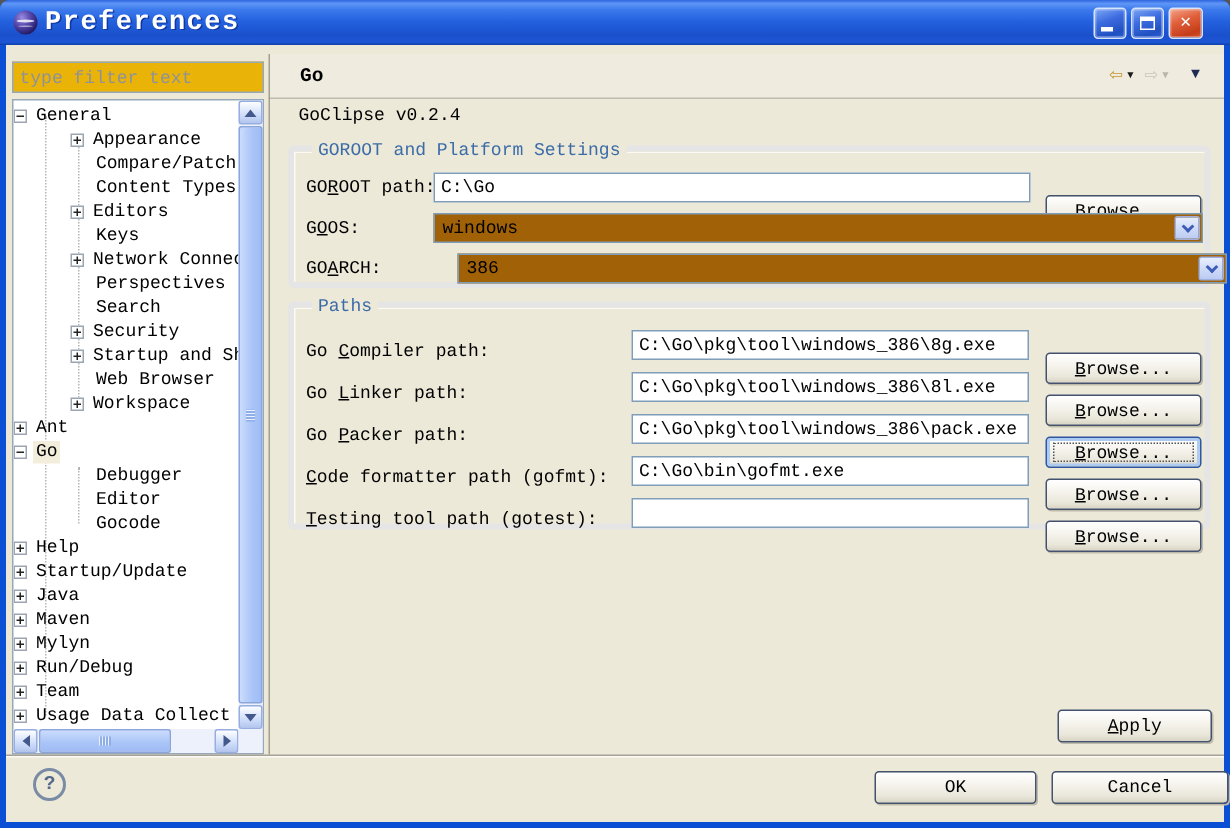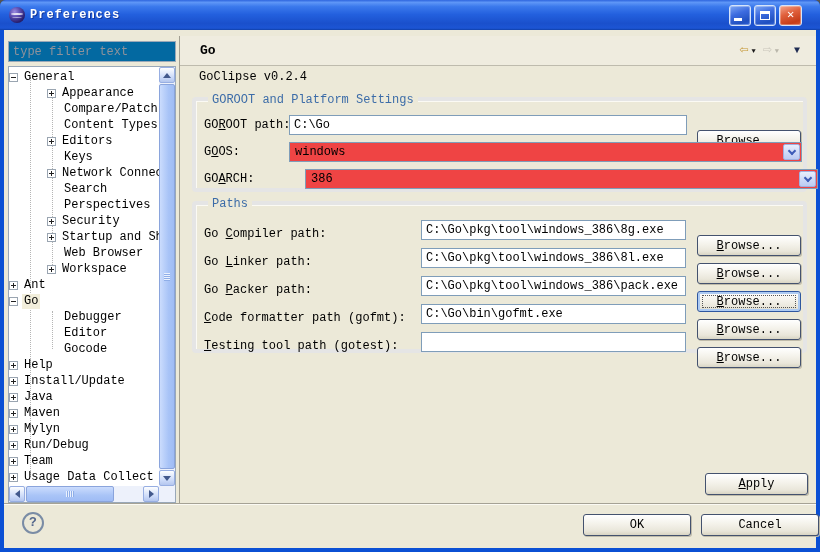--- a/index.html
+++ b/index.html
@@ -9,39 +9,39 @@
 
   
   .titlebar { position:absolute; left:0; top:0; width:100%; height:30px;
     background:linear-gradient(180deg,#2E65DE 0%,#5E96F7 8%,#3B79EC 22%,#2360DE 48%,#1A50CC 78%,#1C55D4 94%,#0F3FA8 100%); }
   .app-icon { position:absolute; left:9px; top:7px; width:16px; height:16px; border-radius:50%;
     background:radial-gradient(circle at 35% 30%, #9C8CE0 0%, #5A4CB0 35%, #2A2070 70%, #100C38 100%); }
   .app-icon::after { content:""; position:absolute; left:2px; right:2px; top:6px; height:2px;
     background:rgba(255,255,255,.8); border-radius:50%; }
   .app-icon::before { content:""; position:absolute; left:3px; right:3px; top:10px; height:1px;
     background:rgba(255,255,255,.5); border-radius:50%; }
-  .wtitle { position:absolute; left:30px; top:0; line-height:30px; font-size:12px; font-weight:bold;
+  .wtitle { position:absolute; left:30px; top:0; line-height:30px; font-size:18px; font-weight:bold;
     color:#fff; text-shadow:1px 1px 0 #12379E; letter-spacing:1px; }
   .wbtn { position:absolute; top:5px; width:22px; height:21px; border-radius:3px;
     border:1px solid #D6E4FA; box-shadow:inset 0 0 0 1px rgba(255,255,255,.3); }
   .wbtn.min { left:729px; background:linear-gradient(160deg,#7FA8F4 0%,#3D6CE0 40%,#2050C0 80%,#2E62D8 100%); }
   .wbtn.max { left:754px; background:linear-gradient(160deg,#7FA8F4 0%,#3D6CE0 40%,#2050C0 80%,#2E62D8 100%); }
   .wbtn.close { left:779px; width:23px; background:linear-gradient(160deg,#F4A58C 0%,#E0603C 40%,#C63C18 80%,#D65530 100%); }
   .glyph-min { position:absolute; left:4px; bottom:4px; width:8px; height:3px; background:#fff; }
   .glyph-max { position:absolute; left:5px; top:5px; width:10px; height:9px;
     border:1px solid #fff; border-top:3px solid #fff; }
   .glyph-x { position:absolute; left:0; top:0; width:100%; text-align:center; line-height:19px;
     color:#fff; font-size:12px; font-weight:bold; }
 
   
   .client { position:absolute; left:4px; top:30px; right:4px; bottom:4px; background:#ECE9D8; }
 
   
   .filter { position:absolute; left:8px; top:41px; width:168px; height:21px;
-    border:1px solid #99A8B8; background:#0369a1; font:12px "Liberation Mono","DejaVu Sans Mono",monospace;
+    border:1px solid #99A8B8; background:#eab308; font:12px "Liberation Mono","DejaVu Sans Mono",monospace;
     padding:1px 4px; color:#000; }
   .filter::placeholder { color:#8E929B; }
   .treebox { position:absolute; left:8px; top:66px; width:168px; height:437px;
     background:#fff; border:1px solid #99A8B8; }
   .tree { position:absolute; left:0; top:0; right:16px; bottom:16px; overflow:hidden; padding-top:2px; }
   .trow { height:16px; display:flex; align-items:center; white-space:nowrap; position:relative; }
   .lvl1 { }
   .lvl2 { padding-left:38px; }
   .lvl2leaf { padding-left:53px; }
   .pm { flex:0 0 auto; width:9px; height:9px; border:1px solid #9AA5B1; background:#fff;
@@ -99,21 +99,21 @@
   .txt { position:absolute; height:20px; border:1px solid #7F9DB9; background:#fff;
     font:12px "Liberation Mono","DejaVu Sans Mono",monospace; padding:1px 4px; }
   .btn { position:absolute; height:22px; border:1px solid #44526E; border-radius:3px;
     background:linear-gradient(180deg,#FFFFFF,#F4F2EA 45%,#E9E6DA 80%,#D9D5C4);
     font:12px "Liberation Mono","DejaVu Sans Mono",monospace; text-align:center;
     box-shadow:1px 1px 0 #BFBBAA; cursor:default; }
   .btn.h21 { height:21px;margin-top:16px; }
   .btn.focus { border-color:#2F57A0; box-shadow:inset 0 0 0 2px #AECBF2; }
   .btn.focus::after { content:""; position:absolute; left:4px; right:4px; top:3px; bottom:3px;
     border:1px dotted #555; }
-  .combo { position:absolute; height:20px; border:1px solid #7F9DB9; background:#ef4444; }
+  .combo { position:absolute; height:20px; border:1px solid #7F9DB9; background:#a16207; }
   .cval { position:absolute; left:5px; top:1px; line-height:16px; }
   .cbtn { position:absolute; top:1px; right:1px; bottom:1px; width:17px;
     background:linear-gradient(180deg,#E8EEFD,#CBD8F7 60%,#BCCBF2); border:1px solid #9FB0E0;
     border-radius:2px; display:flex; align-items:center; justify-content:center; }
   .chev { width:6px; height:6px; border-right:2px solid #3D5CB8; border-bottom:2px solid #3D5CB8;
     transform:rotate(45deg); margin-top:-3px; }
 
   .botline  { position:absolute; left:4px; top:503px; width:812px; height:1px; background:#A5A295; }
   .botline2 { position:absolute; left:4px; top:504px; width:812px; height:1px; background:#FBFAF3; }
   .help { position:absolute; left:22px; top:512px; width:22px; height:22px; border:2px solid #7A8CA5;
@@ -168,24 +168,24 @@
           <span class="tlabel">Editors</span>
         </div>
       <div class="trow lvl2leaf">
           <span class="tlabel">Keys</span>
         </div>
       <div class="trow lvl2">
           <span class="pm plus"></span>
           <span class="tlabel">Network Connect</span>
         </div>
       <div class="trow lvl2leaf">
+          <span class="tlabel">Perspectives</span>
+        </div>
+      <div class="trow lvl2leaf">
           <span class="tlabel">Search</span>
-        </div>
-      <div class="trow lvl2leaf">
-          <span class="tlabel">Perspectives</span>
         </div>
       <div class="trow lvl2">
           <span class="pm plus"></span>
           <span class="tlabel">Security</span>
         </div>
       <div class="trow lvl2">
           <span class="pm plus"></span>
           <span class="tlabel">Startup and Shu</span>
         </div>
       <div class="trow lvl2leaf">
@@ -211,21 +211,21 @@
         </div>
       <div class="trow lvl2leaf">
           <span class="tlabel">Gocode</span>
         </div>
       <div class="trow lvl1">
           <span class="pm plus"></span>
           <span class="tlabel">Help</span>
         </div>
       <div class="trow lvl1">
           <span class="pm plus"></span>
-          <span class="tlabel">Install/Update</span>
+          <span class="tlabel">Startup/Update</span>
         </div>
       <div class="trow lvl1">
           <span class="pm plus"></span>
           <span class="tlabel">Java</span>
         </div>
       <div class="trow lvl1">
           <span class="pm plus"></span>
           <span class="tlabel">Maven</span>
         </div>
       <div class="trow lvl1">

